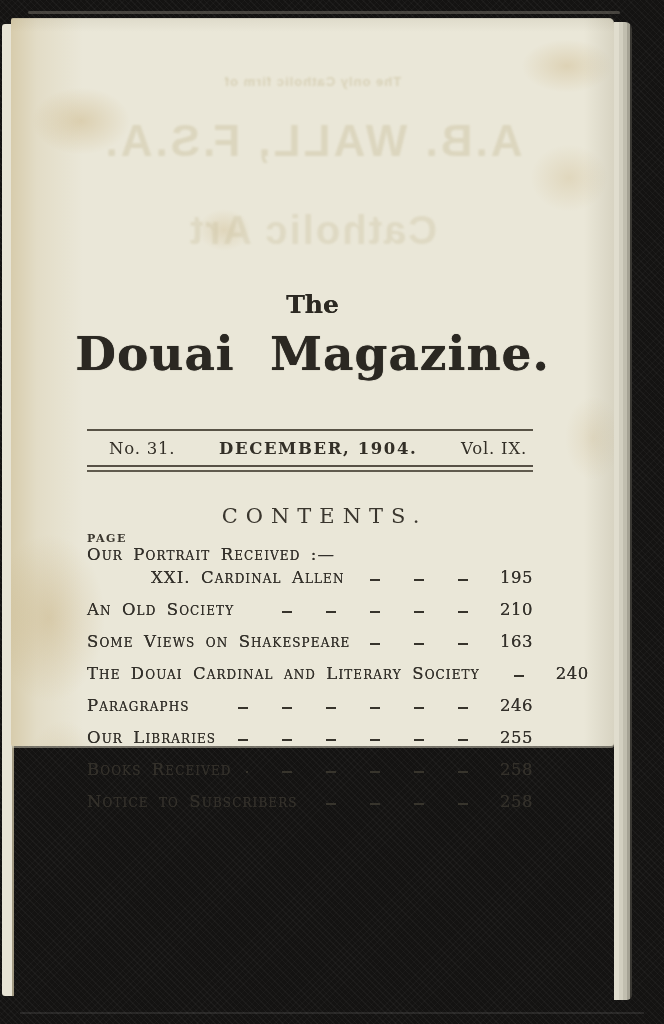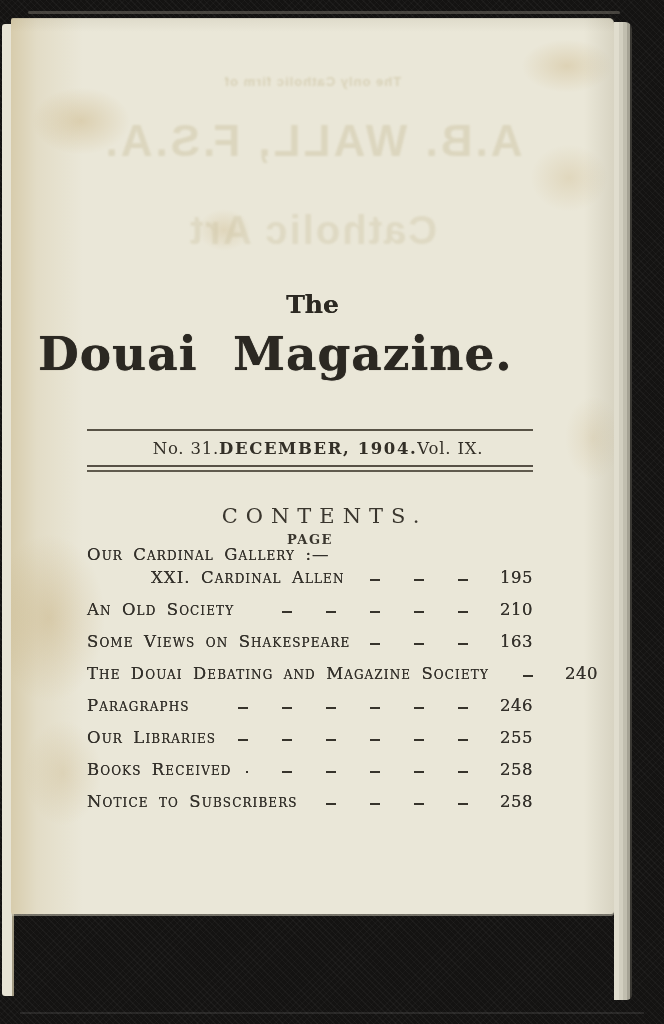--- a/index.html
+++ b/index.html
@@ -33,21 +33,21 @@
   }
   
   .edge-right{
     position:absolute;left:614px;top:22px;width:18px;height:978px;
     background:linear-gradient(to right,
       #e0ddce 0 5px, #d2cfc0 5px 9px, #c1beaf 9px 13px, #a5a294 13px 16px, #3a3833 16px 18px);
     border-radius:0 7px 5px 0;
   }
   
   .page{
-    position:absolute;left:11px;top:18px;width:603px;height:896px;
+    position:absolute;left:11px;top:18px;width:603px;height:728px;
     background-color:#eae7d8;
     background-image:
       
       linear-gradient(to right, rgba(172,142,72,.30) 0, rgba(172,142,72,.12) 26px, rgba(172,142,72,0) 72px),
       linear-gradient(to left, rgba(120,110,80,.16) 0, rgba(120,110,80,0) 30px),
       linear-gradient(to bottom, rgba(120,110,80,.10) 0, rgba(120,110,80,0) 14px),
       
       radial-gradient(70px 48px at 70px 103px, rgba(186,152,84,.30), rgba(186,152,84,0) 70%),
       radial-gradient(38px 30px at 213px 212px, rgba(186,152,84,.22), rgba(186,152,84,0) 70%),
       radial-gradient(80px 120px at 38px 600px, rgba(176,140,70,.26), rgba(176,140,70,0) 70%),
@@ -71,47 +71,46 @@
   .ghost-1{top:56px;font-size:13px;letter-spacing:1px;opacity:.55;}
   .ghost-2{top:98px;font-size:44px;letter-spacing:3px;opacity:.42;}
   .ghost-3{top:190px;font-size:40px;letter-spacing:2px;opacity:.34;}
   
   .masthead-the{
     position:absolute;top:272px;left:0;width:100%;text-align:center;
     font-size:25px;font-weight:bold;color:#2c2922;
     text-shadow:0 0 .6px #2c2922;
   }
   .masthead-title{
-    position:absolute;top:308px;left:0;width:100%;
+    position:absolute;top:308px;left:0;width:100%;text-align:center;
     font-size:47px;font-weight:bold;color:#2b2822;
     letter-spacing:1px;word-spacing:18px;
     text-shadow:0 0 .7px #2b2822;
-    margin-left:27px;
   }
   
   .issue-bar{
     position:absolute;left:76px;top:411px;width:446px;
   }
   .rule-top{height:0;border-top:2px solid rgba(62,56,45,.85);}
   .issue-row{
-    display:flex;justify-content:center;align-items:baseline;
+    display:flex;justify-content:space-between;align-items:baseline;
     padding:8px 6px 7px 22px;
     font-size:16.5px;color:#332f27;letter-spacing:.8px;
   }
   .issue-date{font-weight:bold;letter-spacing:1.6px;}
   .rule-double{height:3px;border-top:2px solid rgba(62,56,45,.85);border-bottom:2px solid rgba(62,56,45,.8);}
   
   .contents-heading{
     position:absolute;top:486px;left:0;width:100%;text-align:center;
     font-size:21px;letter-spacing:8px;padding-left:24px;box-sizing:border-box;
     color:#3a362e;
   }
   .page-label{
-    position:absolute;top:514px;left:76px;width:446px;text-align:center;
-    font-size:13px;font-weight:bold;letter-spacing:1.5px;
+    position:absolute;top:514px;left:76px;width:446px;text-align:left;
+    font-size:11px;font-weight:bold;letter-spacing:1.5px;
     font-variant:small-caps;color:#3a362e;
   }
   .toc{
     position:absolute;top:527px;left:76px;width:446px;
   }
   .toc-row{
     display:flex;align-items:center;
     font-variant:small-caps;font-size:16.5px;line-height:20px;
     letter-spacing:1.1px;word-spacing:4px;color:#33302a;
     margin-bottom:12px;
@@ -155,21 +154,21 @@
     </div>
     <div class="rule-double"></div>
   </div>
 
   <div class="contents-heading">CONTENTS.</div>
   <div class="page-label">PAGE</div>
 
   <div class="toc">
 
     <div class="toc-row group">
-      <span class="t">Our Cardinal Gallery :—</span>
+      <span class="t">Our Portrait Received :—</span>
     </div>
 
     <div class="toc-row sub">
       <span class="t">XXI. Cardinal Allen</span>
       <span class="leader"></span>
       <span class="num">195</span>
     </div>
 
     <div class="toc-row">
       <span class="t">An Old Society</span>
@@ -179,21 +178,21 @@
 
 
     <div class="toc-row">
       <span class="t">Some Views on Shakespeare</span>
       <span class="leader"></span>
       <span class="num">163</span>
     </div>
 
 
     <div class="toc-row">
-      <span class="t">The Douai Debating and Magazine Society</span>
+      <span class="t">The Douai Cardinal and Literary Society</span>
       <span class="leader"></span>
       <span class="num">240</span>
     </div>
 
     <div class="toc-row">
       <span class="t">Paragraphs</span>
       <span class="leader"></span>
       <span class="num">246</span>
     </div>
 

